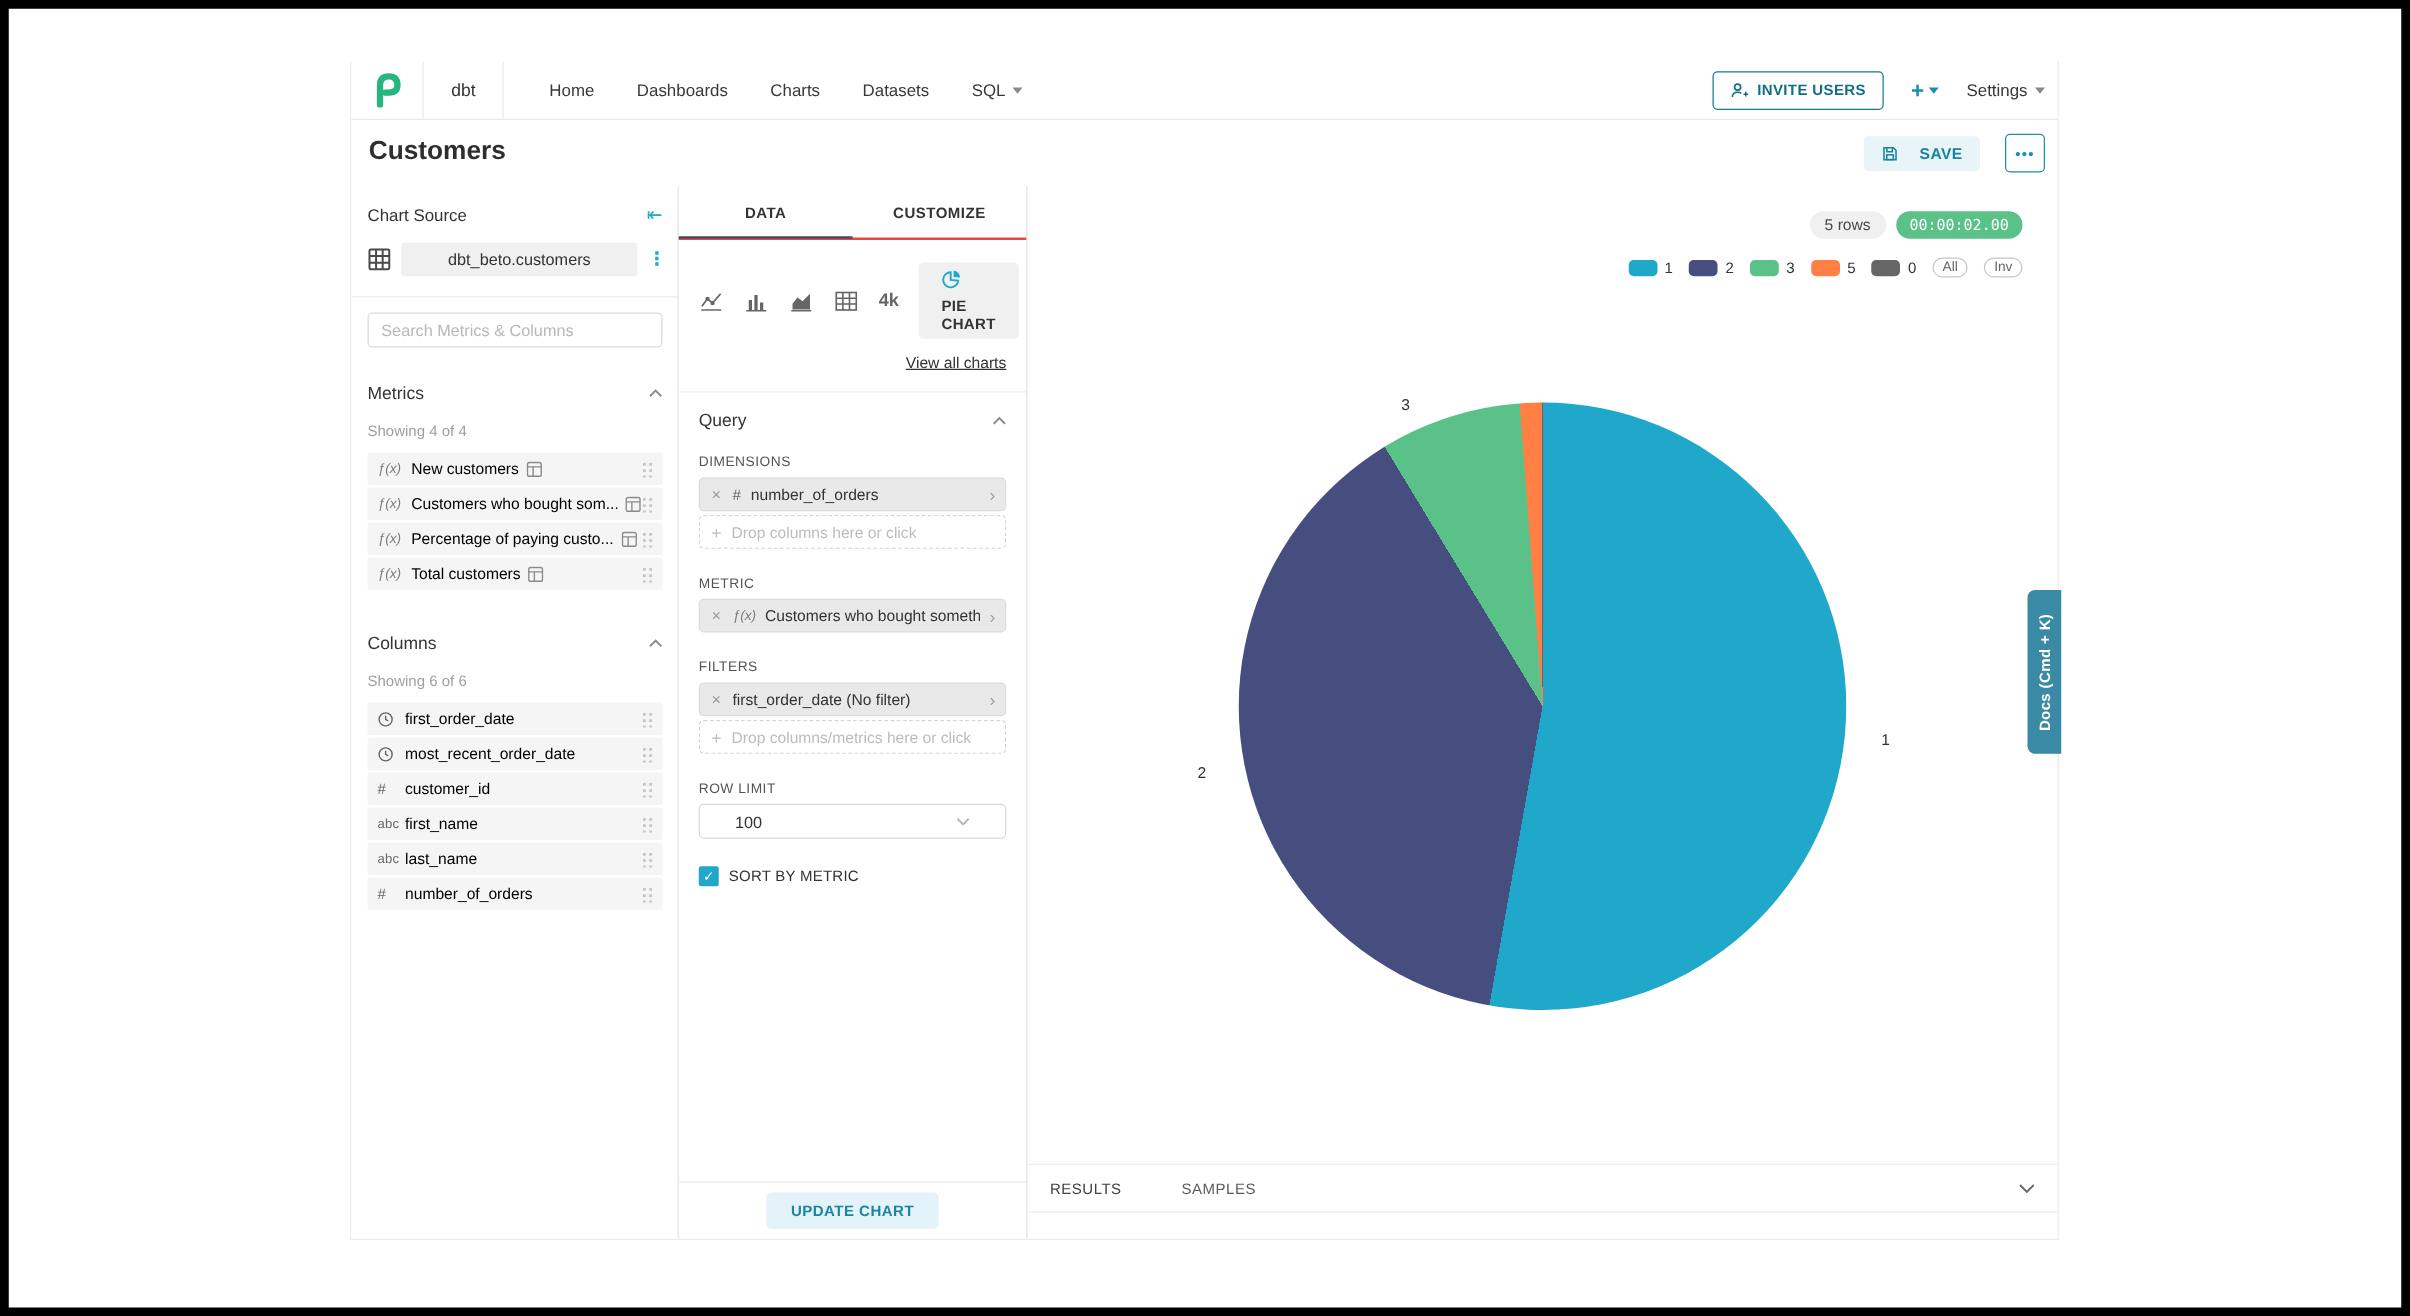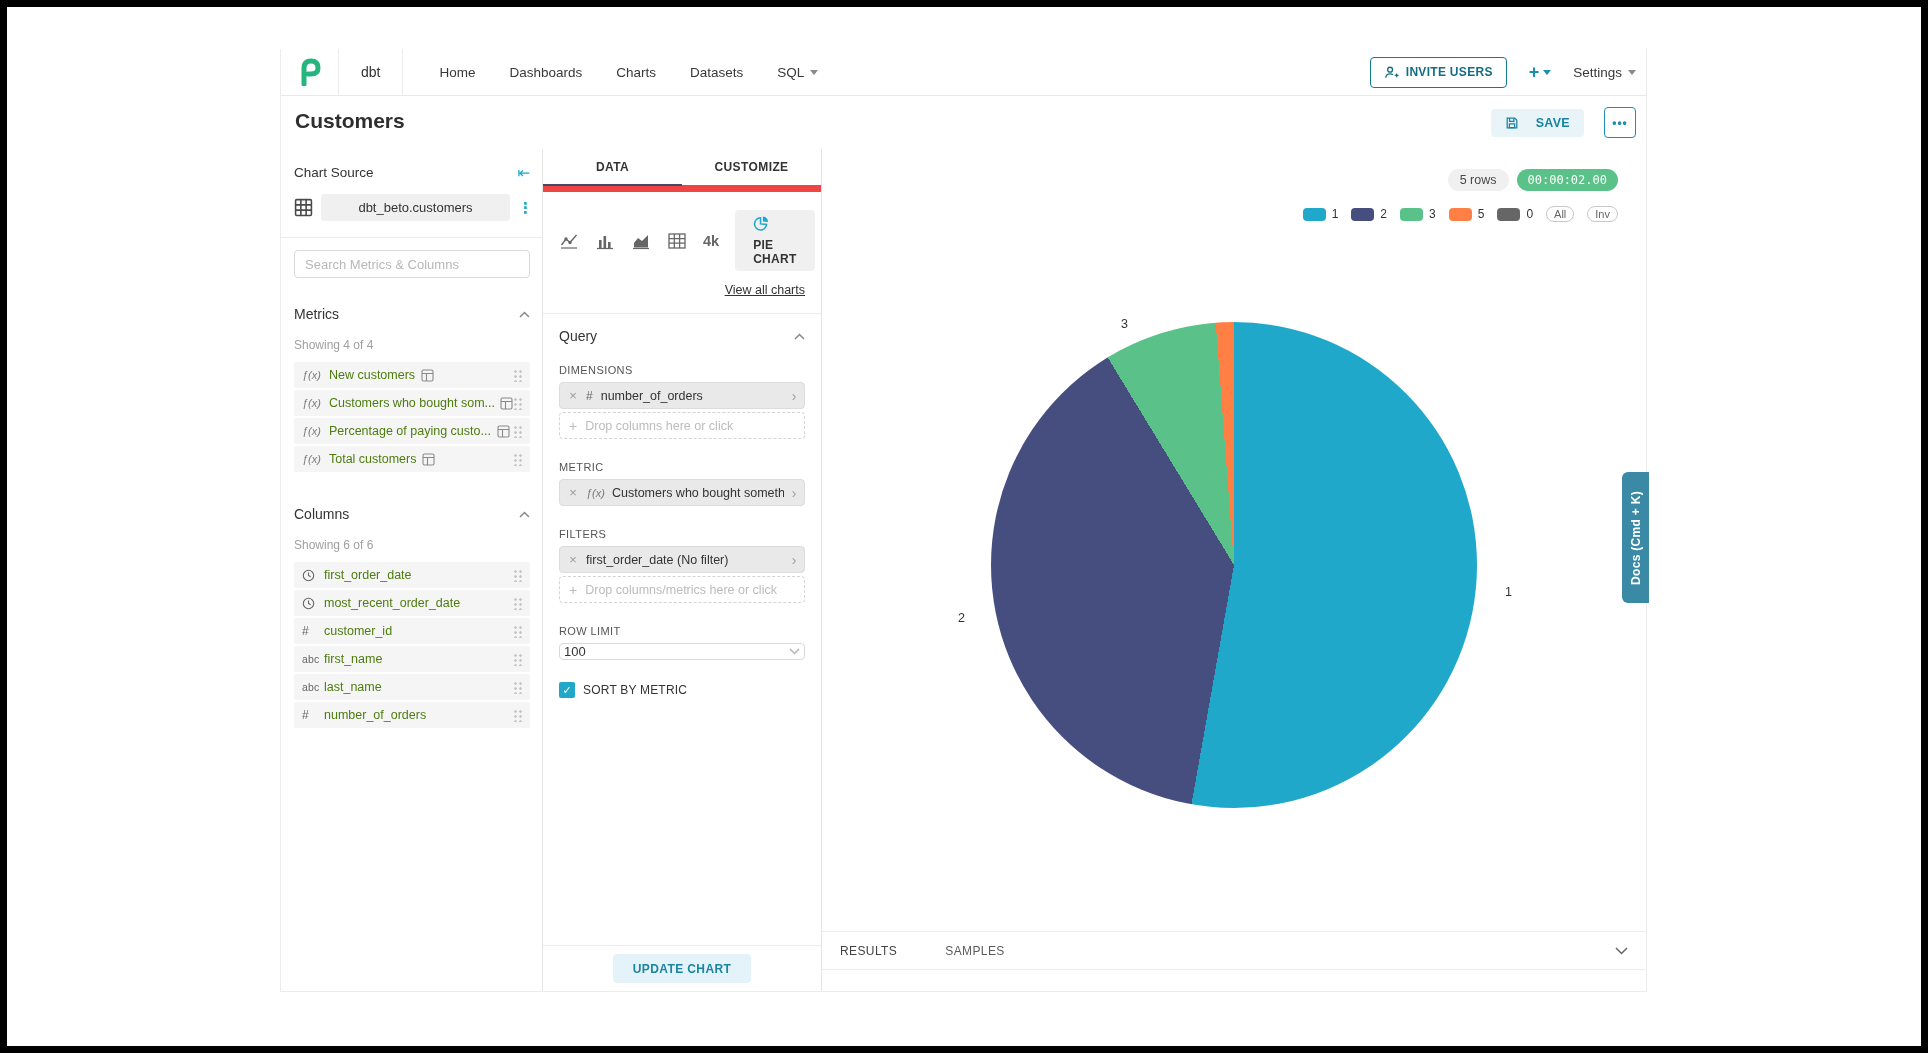--- a/index.html
+++ b/index.html
@@ -45,30 +45,30 @@
              font-size:13px; color:#333; cursor:pointer; }
   .kebab { color:#20a7c9; font-size:15px; font-weight:bold; line-height:5px; width:12px; text-align:center; cursor:pointer; }
   .lp-divider { height:1px; background:#ececec; margin:0 -13px 0 -13px; }
   .search-box { margin:12px 0 18px; height:28px; width:100%; border:1px solid #d9d9d9; border-radius:4px; padding:0 10px;
                 font-size:13px; color:#333; outline:none; font-family:inherit; }
   .search-box::placeholder { color:#b8b8b8; }
   .sec-head { display:flex; align-items:center; justify-content:space-between; font-size:14px; color:#333; margin:10px 0 16px; }
   .showing { font-size:12px; color:#a0a0a0; margin-bottom:10px; }
   .item-pill { height:26px; background:#f5f5f5; border-radius:2px; display:flex; align-items:center; padding:0 8px; margin-bottom:2px; cursor:grab; }
   .item-pill .fx { font-size:11px; color:#7d7d7d; font-style:italic; margin-right:8px; white-space:nowrap; }
-  .item-pill .lbl { font-size:12.5px; color:#4d7c0f; white-space:nowrap; overflow:hidden;text-align:center; }
+  .item-pill .lbl { font-size:12.5px; color:#000000; white-space:nowrap; overflow:hidden;text-align:center; }
   .item-pill .badge { margin-left:6px; color:#8a8a8a; flex:none; display:flex; }
   .drag { margin-left:auto; width:9px; height:14px; flex:none;
           background-image:radial-gradient(#c6c6c6 1.3px, transparent 1.45px); background-size:5px 5px; background-position:0 1px; }
   .col-ic { width:22px; flex:none; color:#666; font-size:12px; display:flex; align-items:center; }
   .col-ic.abc { font-size:10.5px; letter-spacing:.2px; }
   .section-gap { height:22px; }
 
   
-  .tabs { height:43px; display:flex; border-bottom:7px solid #ef4444;justify-content:flex-end; }
+  .tabs { height:43px; display:flex; border-bottom:2px solid #ef4444;justify-content:flex-end; }
   .tab { flex:1; display:flex; align-items:center; justify-content:center; font-size:12px; font-weight:bold; letter-spacing:.4px;
          color:#333; position:relative; cursor:pointer; }
   .tab.active::after { content:""; position:absolute; left:0; right:0; bottom:-1px; height:2px; background:#484a63; }
   .viz-row { display:flex; align-items:center; gap:16px; padding:18px 16px 0; }
   .viz-ic { color:#666; display:flex; cursor:pointer; }
   .bignum { font-size:14.5px; font-weight:bold; color:#666; cursor:pointer; }
   .pie-pill { display:flex; align-items:flex-start; gap:6px; background:#f0f0f0; border-radius:4px; padding:5px 18px;
               font-size:12px; font-weight:bold; color:#333; letter-spacing:.3px; cursor:pointer;flex-direction:column; }
   .viewall { display:block; text-align:right; padding:12px 16px 16px; font-size:12.5px; color:#333; text-decoration:underline; cursor:pointer; }
   .mid-divider { height:1px; background:#ececec; }
@@ -78,21 +78,21 @@
   .ctl-group { margin-bottom:22px; }
   .opt-pill { height:27px; border:1px solid #dcdcdc; border-radius:4px; background:#e9e9e9; display:flex; align-items:center; overflow:hidden; cursor:pointer; }
   .opt-pill .x { width:26px; text-align:center; color:#9c9c9c; font-size:13px; flex:none; }
   .opt-pill .oic { color:#666; font-size:12px; margin-right:8px; flex:none; display:flex; }
   .opt-pill .fx { font-size:11px; color:#7d7d7d; font-style:italic; margin-right:7px; }
   .opt-pill .olbl { font-size:12.5px; color:#333; white-space:nowrap; overflow:hidden; flex:1; }
   .opt-pill .chev { width:20px; color:#9c9c9c; font-size:14px; text-align:center; flex:none; }
   .dropzone { margin-top:3px; height:27px; border:1px dashed #d4d4d4; border-radius:4px; display:flex; align-items:center;
               padding:0 9px; gap:8px; color:#bcbcbc; font-size:12.5px; cursor:pointer; }
   .dropzone .plus { font-size:14px; color:#bdbdbd; }
-  .rowlimit { height:17px; border:1px solid #d9d9d9; border-radius:4px; display:flex; align-items:center; padding:0 4px;
+  .rowlimit { height:28px; border:1px solid #d9d9d9; border-radius:4px; display:flex; align-items:center; padding:0 28px;
               font-size:13px; color:#333; justify-content:space-between; cursor:pointer; }
   .sortrow { display:flex; align-items:center; gap:8px; margin-top:4px; cursor:pointer; }
   .cbx { width:16px; height:16px; background:#20a7c9; border-radius:2px; color:#fff; font-size:11px; display:flex; align-items:center; justify-content:center; }
   .cbx::after { content:"✓"; }
   .sortlbl { font-size:12px; color:#333; letter-spacing:.2px; }
   .mid-footer { position:absolute; left:0; right:0; bottom:0; height:46px; border-top:1px solid #ececec; display:flex; align-items:center; justify-content:center; }
   .update-btn { background:#e4f2f9; color:#1a85a0; border:none; border-radius:4px; width:138px; height:29px;
                 font-size:12px; font-weight:bold; letter-spacing:.4px; cursor:pointer; }
 
   

